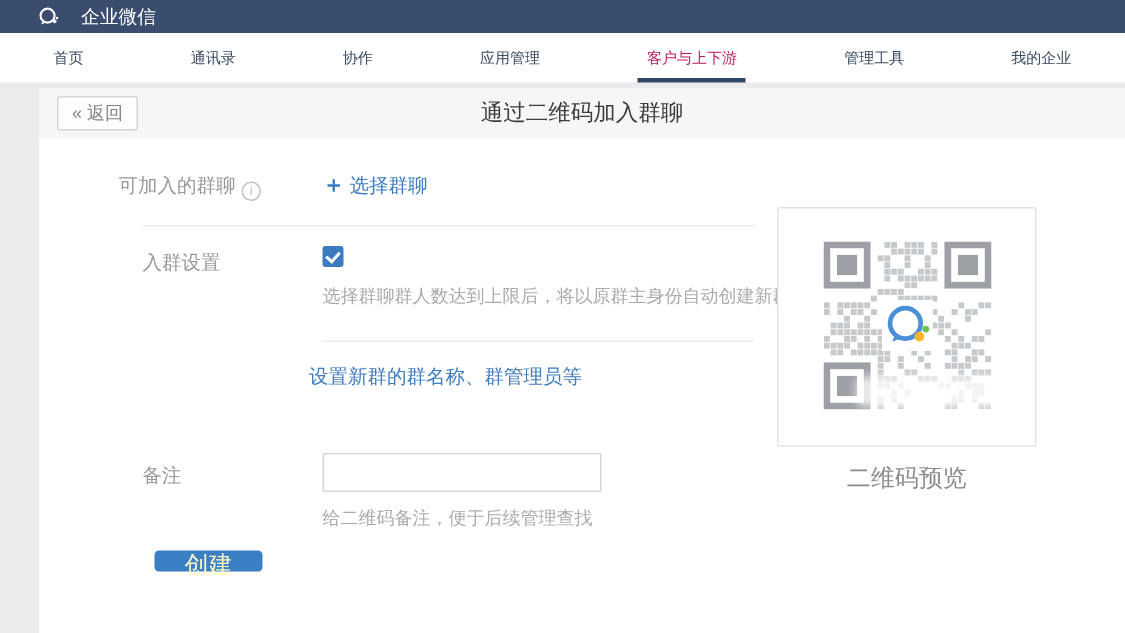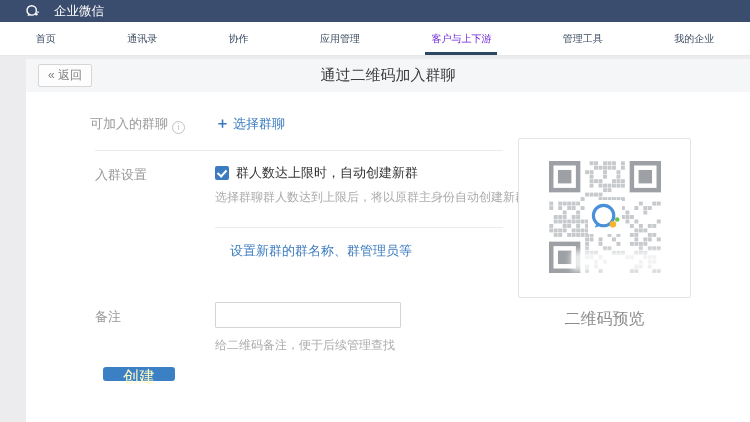--- a/index.html
+++ b/index.html
@@ -20,21 +20,21 @@
   .logo svg{display:block;}
   .topbar-links{display:flex;align-items:center;font-size:11.5px;color:rgba(255,255,255,.92);}
   .topbar-links a{color:rgba(255,255,255,.92);text-decoration:none;padding:0 9px;cursor:pointer;}
   .topbar-links a + a{border-left:1px solid rgba(255,255,255,.35);}
 
   
   .navbar{height:34px;background:#fff;display:flex;justify-content:space-around;
     align-items:stretch;border-bottom:1px solid #e6e7e9;}
   .nav-item{font-size:10px;color:#3a4a60;display:flex;align-items:center;cursor:pointer;
     padding:0 6px;border-bottom:3px solid transparent;border-top:3px solid transparent;}
-  .nav-item.active{color:#6d28d9;border-bottom-color:#2e4764;}
+  .nav-item.active{color:#be185d;border-bottom-color:#2e4764;}
 
   
   .page{position:absolute;top:57px;left:0;right:0;bottom:0;background:var(--page-bg);}
   .card{position:absolute;left:26px;right:0;top:2px;bottom:0;background:#fff;}
   .card-header{height:33px;background:var(--band-bg);position:relative;
     display:flex;align-items:center;padding:0 12px;}
   .back-btn{background:#fdfdfd;border:1px solid #d6d6d6;border-radius:2px;color:#828282;
     font-size:12px;padding:3px 9px;cursor:pointer;font-family:inherit;line-height:1.2;}
   .page-title{position:absolute;left:0;right:0;text-align:center;font-size:15px;color:#3d3d3d;
     pointer-events:none;}
@@ -102,37 +102,36 @@
 <div class="page">
   <div class="card">
 
     <div class="card-header">
       <button class="back-btn">« 返回</button>
       <div class="page-title">通过二维码加入群聊</div>
     </div>
 
     <div class="card-body">
 
-      <div class="form-label" style="left:64px;top:21px;">
+      <div class="form-label" style="left:53px;top:21px;">
         <span>可加入的群聊</span><span class="info-circle">i</span>
       </div>
       <a class="link" style="position:absolute;left:189px;top:20px;"><span class="plus">＋</span><span>选择群聊</span></a>
 
       <div class="divider" style="left:69px;top:56px;width:408px;"></div>
 
       <div class="form-label" style="left:69px;top:72px;">入群设置</div>
       <div class="check-row" style="left:189px;top:70px;">
         <span class="checkbox"></span>
-        <span class="check-label">群人数达上限时，自动创建新群</span>
       </div>
       <div class="hint" style="left:189px;top:95px;">选择群聊群人数达到上限后，将以原群主身份自动创建新群</div>
 
       <div class="divider" style="left:189px;top:133px;width:288px;"></div>
 
-      <a class="link" style="position:absolute;left:204px;top:148px;">设置新群的群名称、群管理员等</a>
+      <a class="link" style="position:absolute;left:180px;top:148px;">设置新群的群名称、群管理员等</a>
 
       <div class="form-label" style="left:69px;top:214px;">备注</div>
       <input class="remark-input" style="left: 189px; top: 208px;" type="text" value="">
       <div class="hint" style="left:189px;top:243px;">给二维码备注，便于后续管理查找</div>
 
       <button class="create-btn" style="left:77px;top:273px;">创建</button>
 
       <div class="qr-panel">
         <div class="qr-code">
           <svg id="qr-svg" viewBox="0 0 25 25">

